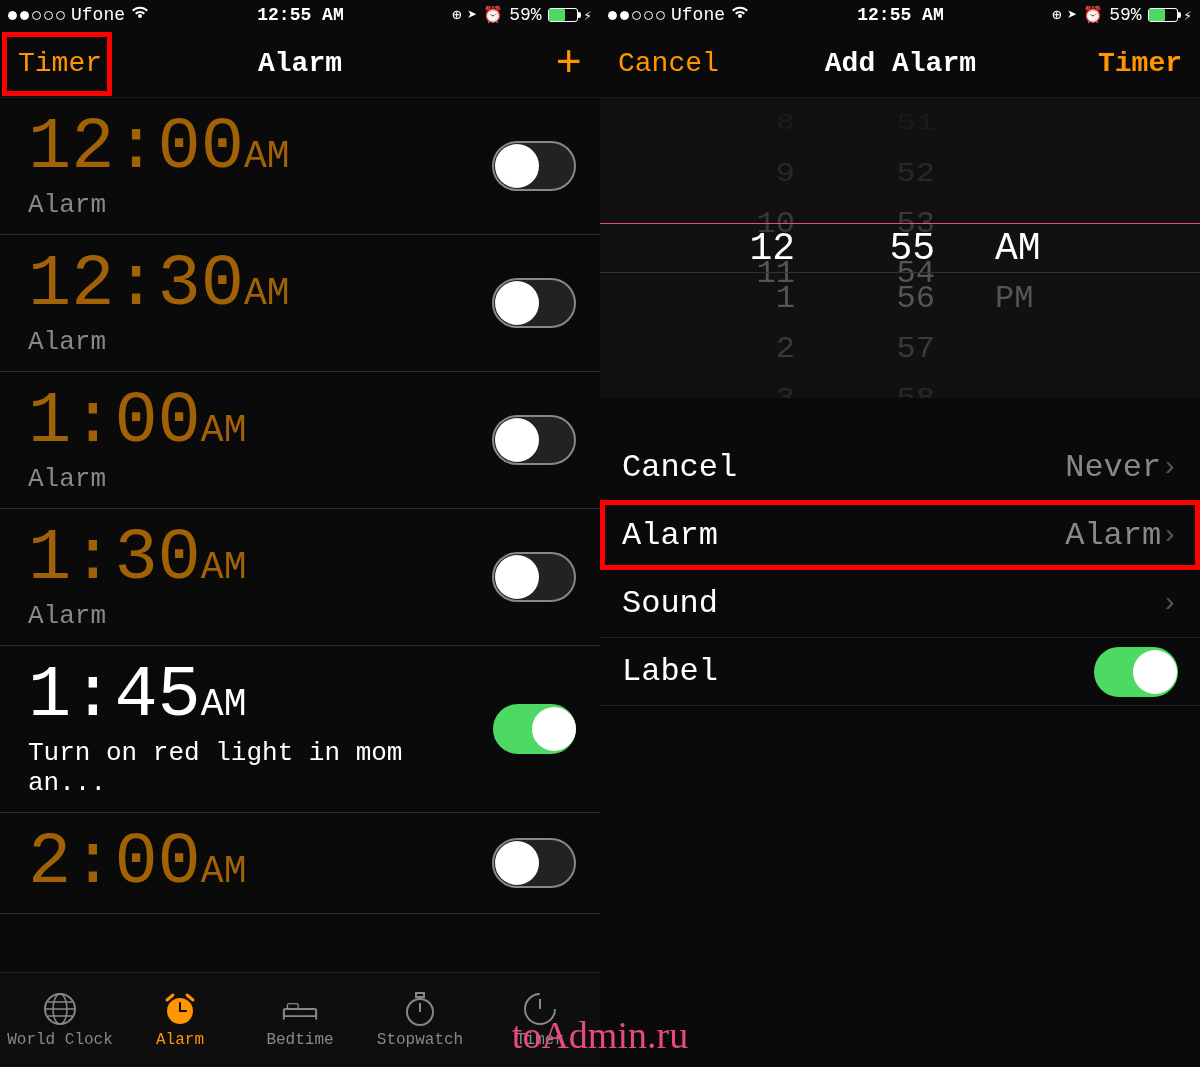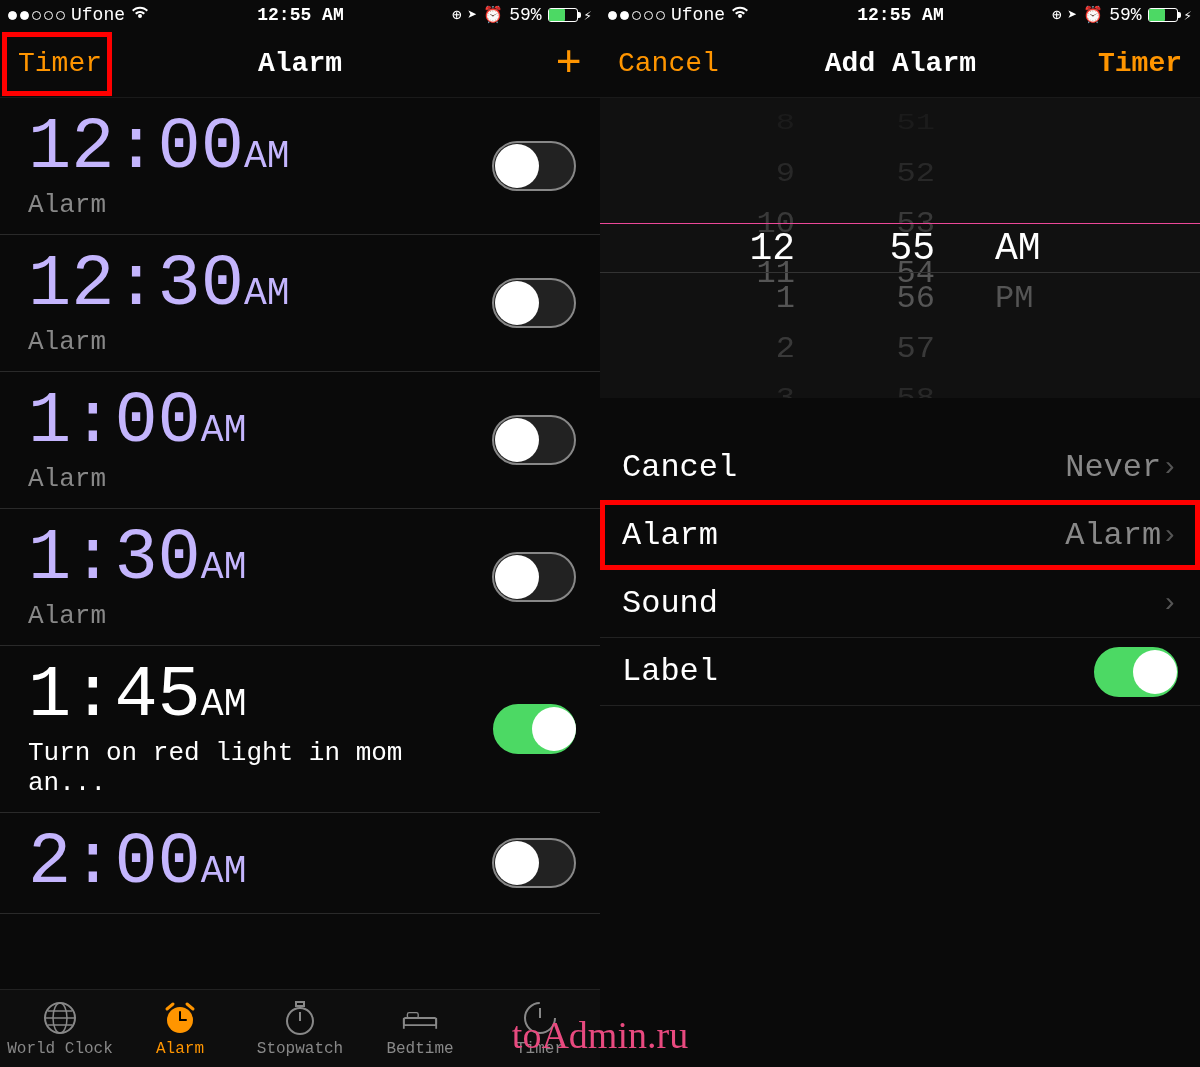--- a/index.html
+++ b/index.html
@@ -96,21 +96,21 @@
   overflow: hidden;
 }
 .alarm-item {
   padding: 14px 24px 14px 28px;
   border-bottom: 1px solid #2a2a2a;
   display: flex;
   align-items: center;
   justify-content: space-between;
 }
 .alarm-time {
-  color: #c4b5fd;
+  color: #a16207;
   font-size: 72px;
   font-weight: 200;
   line-height: 1;
 }
 .alarm-time.on { color: #fff; }
 .alarm-ampm {
   font-size: 38px;
   font-weight: 300;
 }
 .alarm-label {
@@ -138,21 +138,21 @@
   top: 1px;
   left: 1px;
   transition: left .2s;
 }
 .toggle.on {
   background: #4cd964;
   border-color: #4cd964;
 }
 .toggle.on .toggle-knob { left: 37px; }
 .tab-bar {
-  height: 78px;
+  height: 95px;
   background: #0e0e0e;
   border-top: 1px solid #222;
   display: flex;
 }
 .tab-item {
   flex: 1;
   display: flex;
   flex-direction: column;
   align-items: center;
   justify-content: center;
@@ -361,39 +361,39 @@
             <line x1="18" y1="20" x2="18" y2="12" stroke="#000" stroke-width="2" stroke-linecap="round"></line>
             <line x1="18" y1="20" x2="24" y2="20" stroke="#000" stroke-width="2" stroke-linecap="round"></line>
             <line x1="5" y1="9" x2="11" y2="4" stroke="#ff9500" stroke-width="3" stroke-linecap="round"></line>
             <line x1="31" y1="9" x2="25" y2="4" stroke="#ff9500" stroke-width="3" stroke-linecap="round"></line>
           </svg>
       </span>
       <span class="tab-label">Alarm</span>
     </div>
     <div class="tab-item">
       <span class="tab-icon">
+        <svg width="40" height="28" viewBox="0 0 40 28">
+            <rect x="2" y="14" width="36" height="8" stroke="#888" stroke-width="2" fill="none" rx="2"></rect>
+            <line x1="2" y1="14" x2="2" y2="26" stroke="#888" stroke-width="2"></line>
+            <line x1="38" y1="14" x2="38" y2="26" stroke="#888" stroke-width="2"></line>
+            <rect x="6" y="8" width="12" height="6" stroke="#888" stroke-width="1.5" fill="none" rx="2"></rect>
+          </svg>
+      </span>
+      <span class="tab-label">Bedtime</span>
+    </div>
+    <div class="tab-item">
+      <span class="tab-icon">
         <svg width="32" height="36" viewBox="0 0 32 36">
             <circle cx="16" cy="21" r="13" stroke="#888" stroke-width="2" fill="none"></circle>
             <line x1="16" y1="21" x2="16" y2="12" stroke="#888" stroke-width="2"></line>
             <rect x="12" y="2" width="8" height="4" stroke="#888" stroke-width="2" fill="none"></rect>
             <line x1="16" y1="6" x2="16" y2="8" stroke="#888" stroke-width="2"></line>
           </svg>
       </span>
       <span class="tab-label">Stopwatch</span>
-    </div>
-    <div class="tab-item">
-      <span class="tab-icon">
-        <svg width="40" height="28" viewBox="0 0 40 28">
-            <rect x="2" y="14" width="36" height="8" stroke="#888" stroke-width="2" fill="none" rx="2"></rect>
-            <line x1="2" y1="14" x2="2" y2="26" stroke="#888" stroke-width="2"></line>
-            <line x1="38" y1="14" x2="38" y2="26" stroke="#888" stroke-width="2"></line>
-            <rect x="6" y="8" width="12" height="6" stroke="#888" stroke-width="1.5" fill="none" rx="2"></rect>
-          </svg>
-      </span>
-      <span class="tab-label">Bedtime</span>
     </div>
     <div class="tab-item">
       <span class="tab-icon">
         <svg width="34" height="34" viewBox="0 0 34 34">
             <circle cx="17" cy="17" r="15" stroke="#888" stroke-width="2" fill="none" stroke-dasharray="70 30"></circle>
             <line x1="17" y1="17" x2="17" y2="7" stroke="#888" stroke-width="2"></line>
           </svg>
       </span>
       <span class="tab-label">Timer</span>
     </div>

